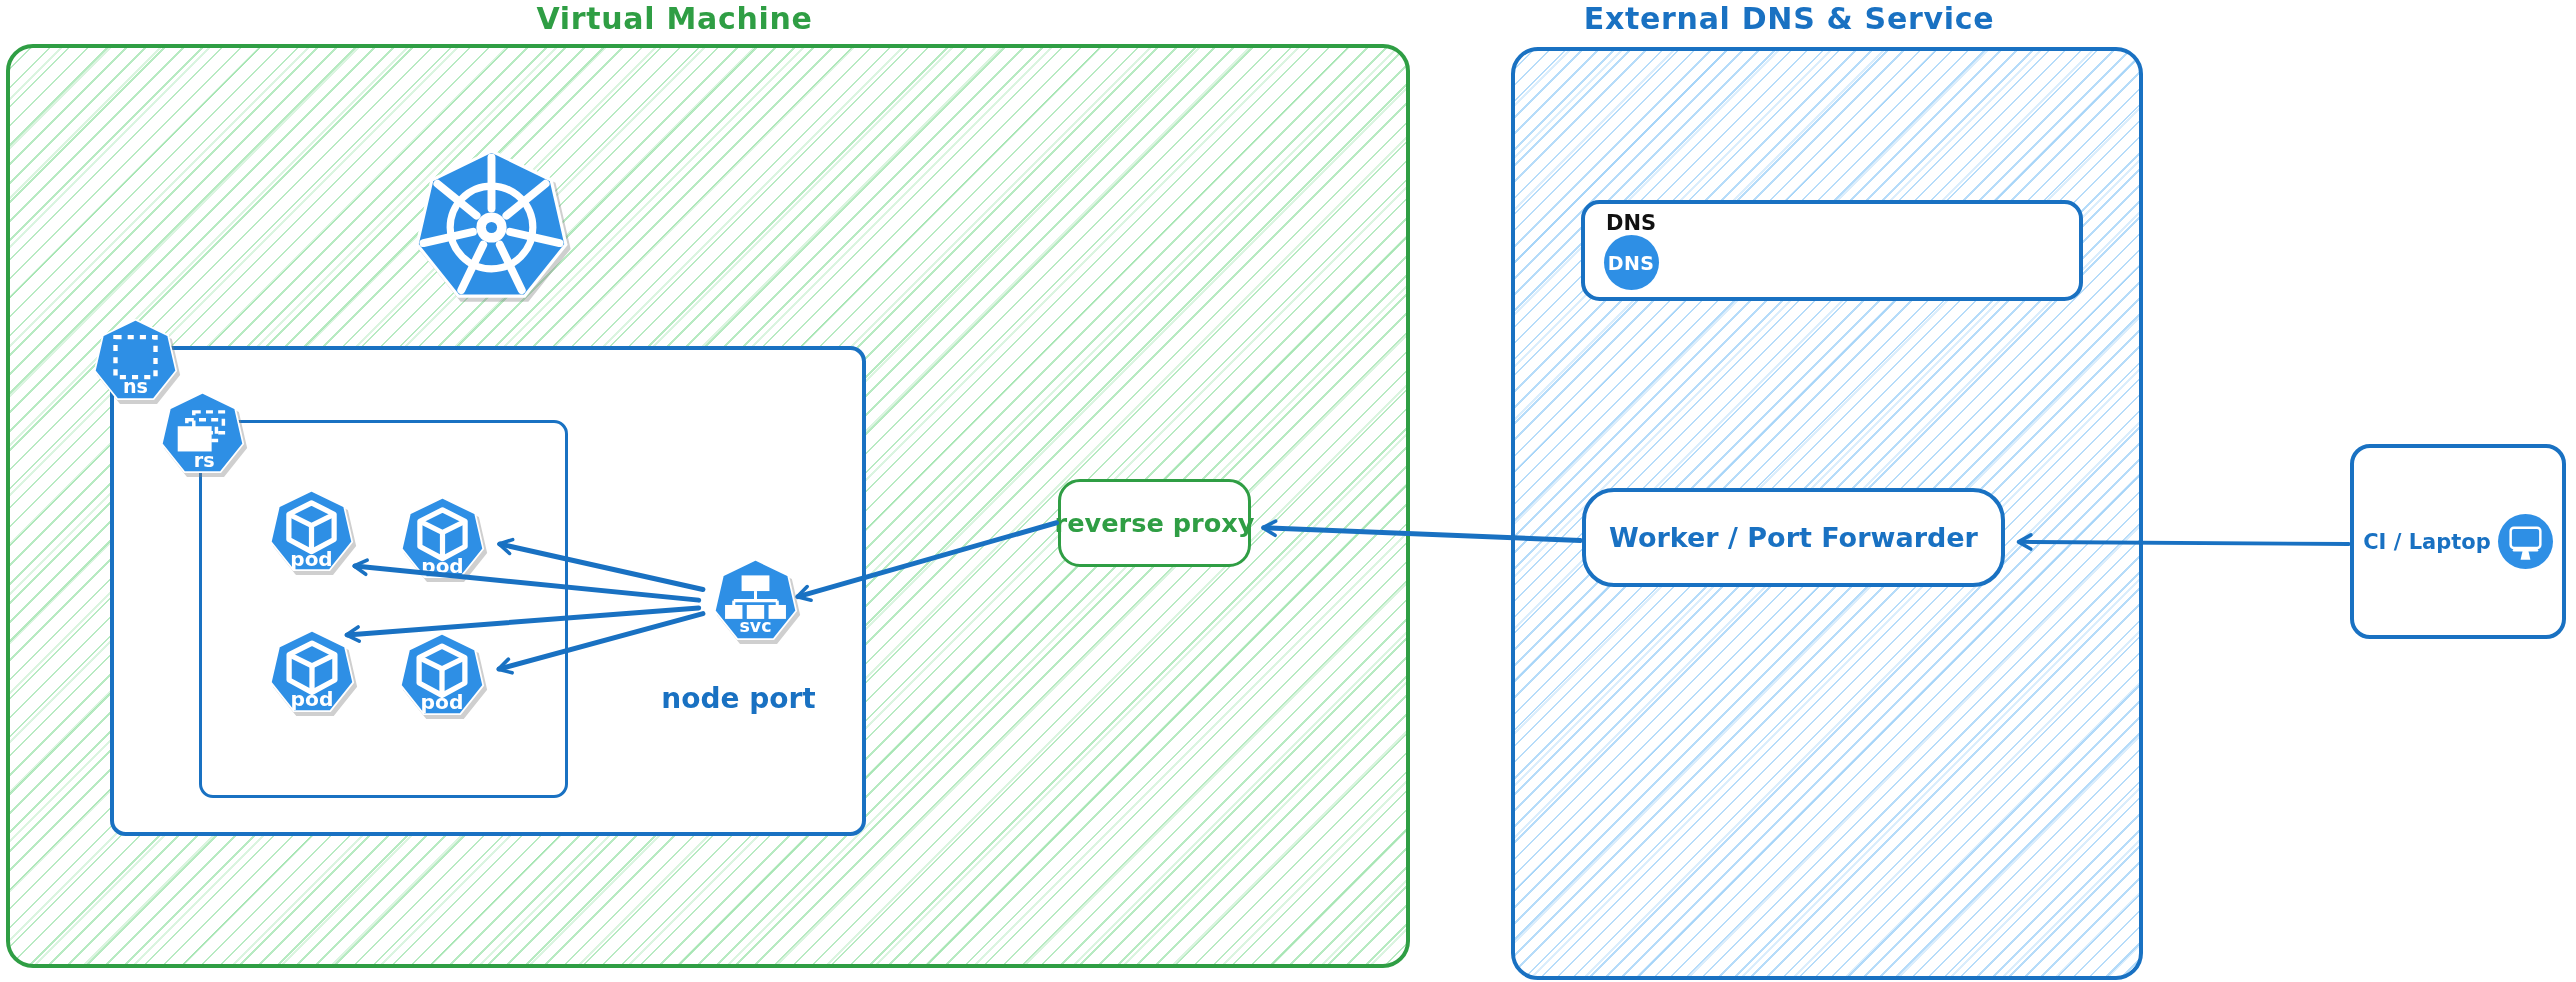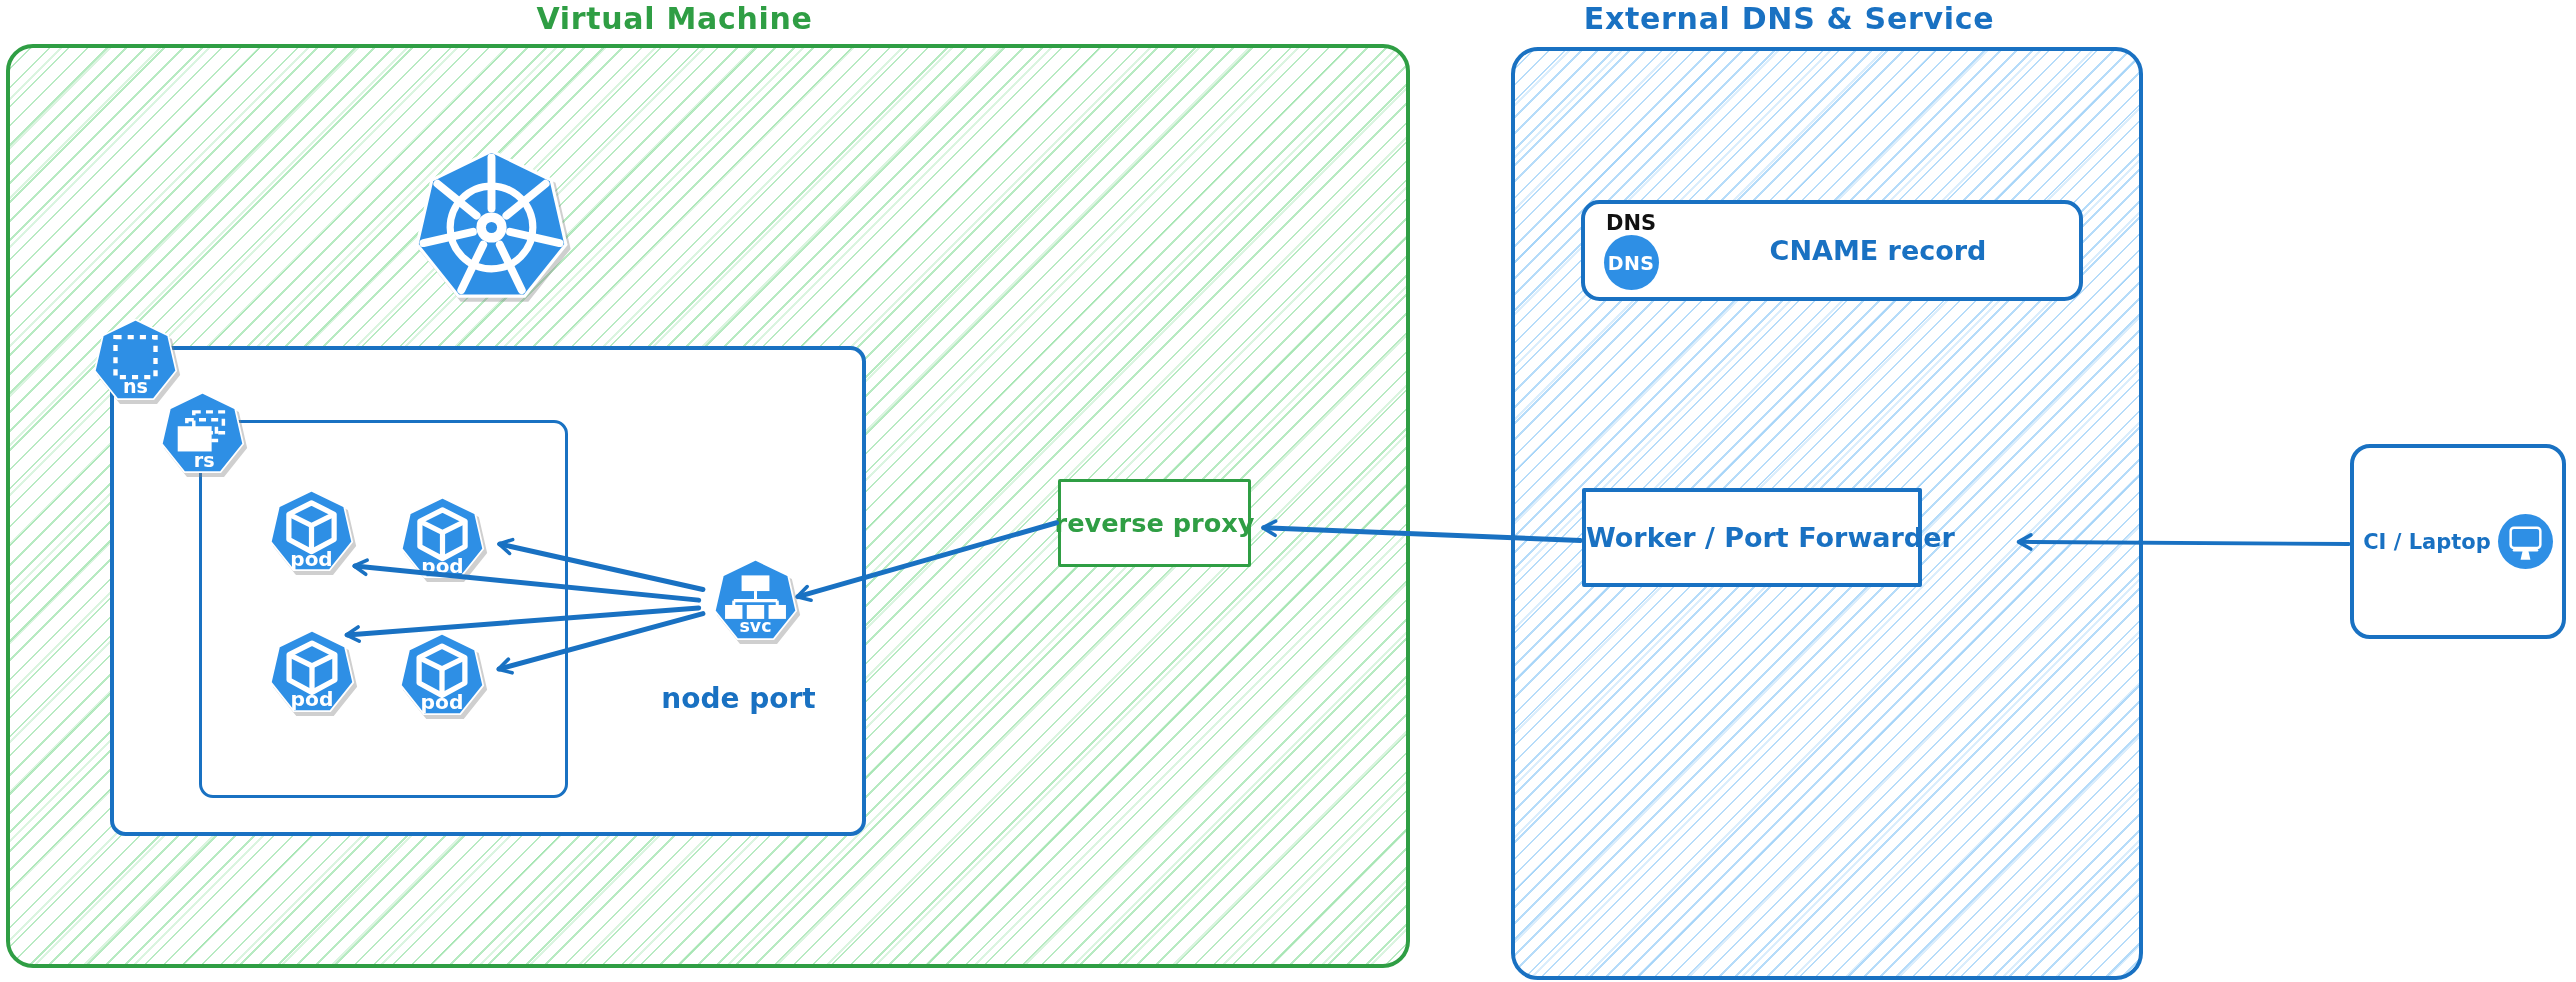--- a/index.html
+++ b/index.html
@@ -32,39 +32,39 @@
     letter-spacing:0.7px;text-align:center;white-space:nowrap;
   }
   .vm-title{left:426px;width:497px;color:var(--green);}
   .ext-title{left:1576px;width:426px;color:var(--blue);}
 
   
   .white-box{position:absolute;background:#ffffff;}
   .ns-box{left:110px;top:346px;width:756px;height:490px;border:4.3px solid var(--blue);border-radius:15.6px;}
   .rs-box{left:199px;top:420px;width:369px;height:378px;border:3.6px solid var(--blue);border-radius:14px;}
   .proxy-box{
-    left:1058px;top:479px;width:193px;height:88px;border:3.6px solid var(--green);border-radius:2px;
+    left:1058px;top:479px;width:193px;height:88px;border:3.6px solid var(--green);border-radius:22px;
     display:flex;align-items:center;justify-content:center;
   }
   .proxy-box span{color:var(--green);font-size:25.6px;font-weight:600;white-space:nowrap;}
   .dns-box{left:1581px;top:200px;width:502px;height:101px;border:4.3px solid var(--blue);border-radius:18.5px;}
   .dns-tag{position:absolute;left:21px;top:7px;color:var(--ink);font-size:21px;font-weight:600;}
   .dns-circle{
     position:absolute;left:18.5px;top:31px;width:55px;height:55px;border-radius:50%;
     background:var(--icon-blue);display:flex;align-items:center;justify-content:center;
   }
   .dns-circle span{color:#fff;font-size:19px;font-weight:700;letter-spacing:0.4px;}
   .dns-label{
     position:absolute;left:92px;top:0;right:0;bottom:0;
     display:flex;align-items:center;justify-content:center;
     color:var(--blue);font-size:27px;font-weight:600;white-space:nowrap;
   }
   .worker-box{
-    left:1582px;top:488px;width:340px;height:99px;border:4.3px solid var(--blue);border-radius:2px;
-    display:flex;align-items:center;justify-content:flex-start;
+    left:1582px;top:488px;width:423px;height:99px;border:4.3px solid var(--blue);border-radius:32px;
+    display:flex;align-items:center;justify-content:center;
   }
   .worker-box span{color:var(--blue);font-size:27px;font-weight:600;white-space:nowrap;}
   .client-box{
     left:2350px;top:444px;width:216px;height:195px;border:4.3px solid var(--blue);border-radius:20px;
     display:flex;flex-direction:row;align-items:center;justify-content:center;gap:7px;
   }
   .client-box .client-label{color:var(--blue);font-size:21px;font-weight:600;white-space:nowrap;}
   .client-circle{
     width:55px;height:55px;border-radius:50%;background:var(--icon-blue);
     display:flex;align-items:center;justify-content:center;
@@ -206,21 +206,20 @@
 
   <div class="white-box proxy-box">
     <span>reverse proxy</span>
   </div>
 
   <div class="white-box dns-box">
     <div class="dns-tag">DNS</div>
     <div class="dns-circle">
       <span>DNS</span>
     </div>
-    <div class="dns-label">CNAME record</div>
   </div>
 
   <div class="white-box worker-box">
     <span>Worker / Port Forwarder</span>
   </div>
 
   <div class="white-box client-box">
     <div class="client-label">CI / Laptop</div>
     <div class="client-circle">
       <svg viewBox="0 0 100 100" width="55" height="55">

